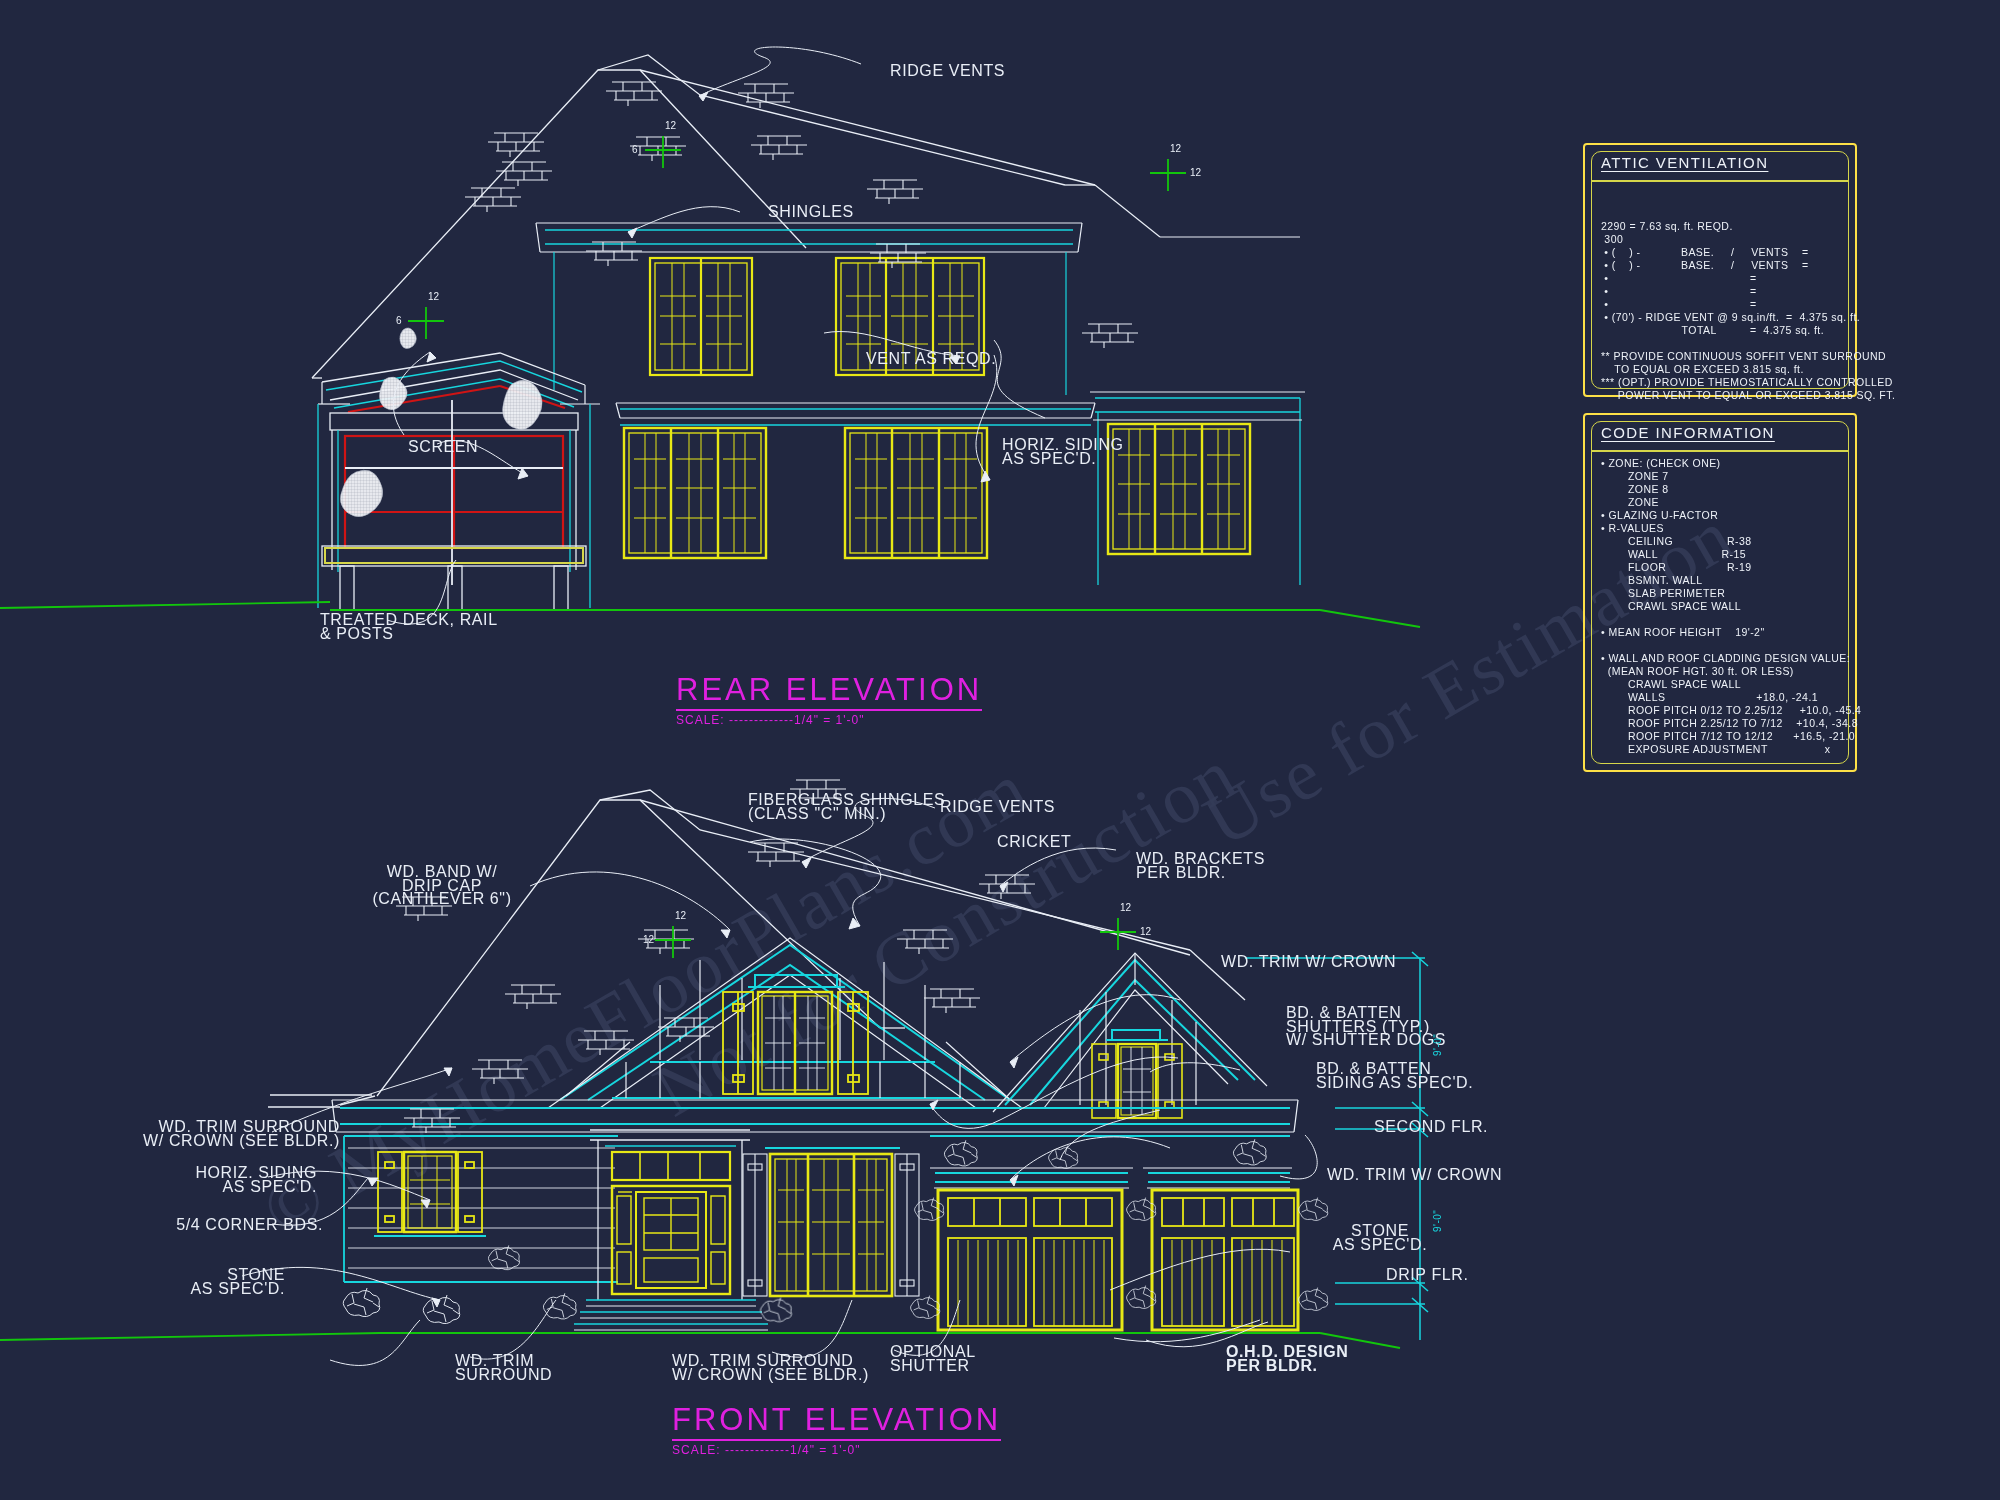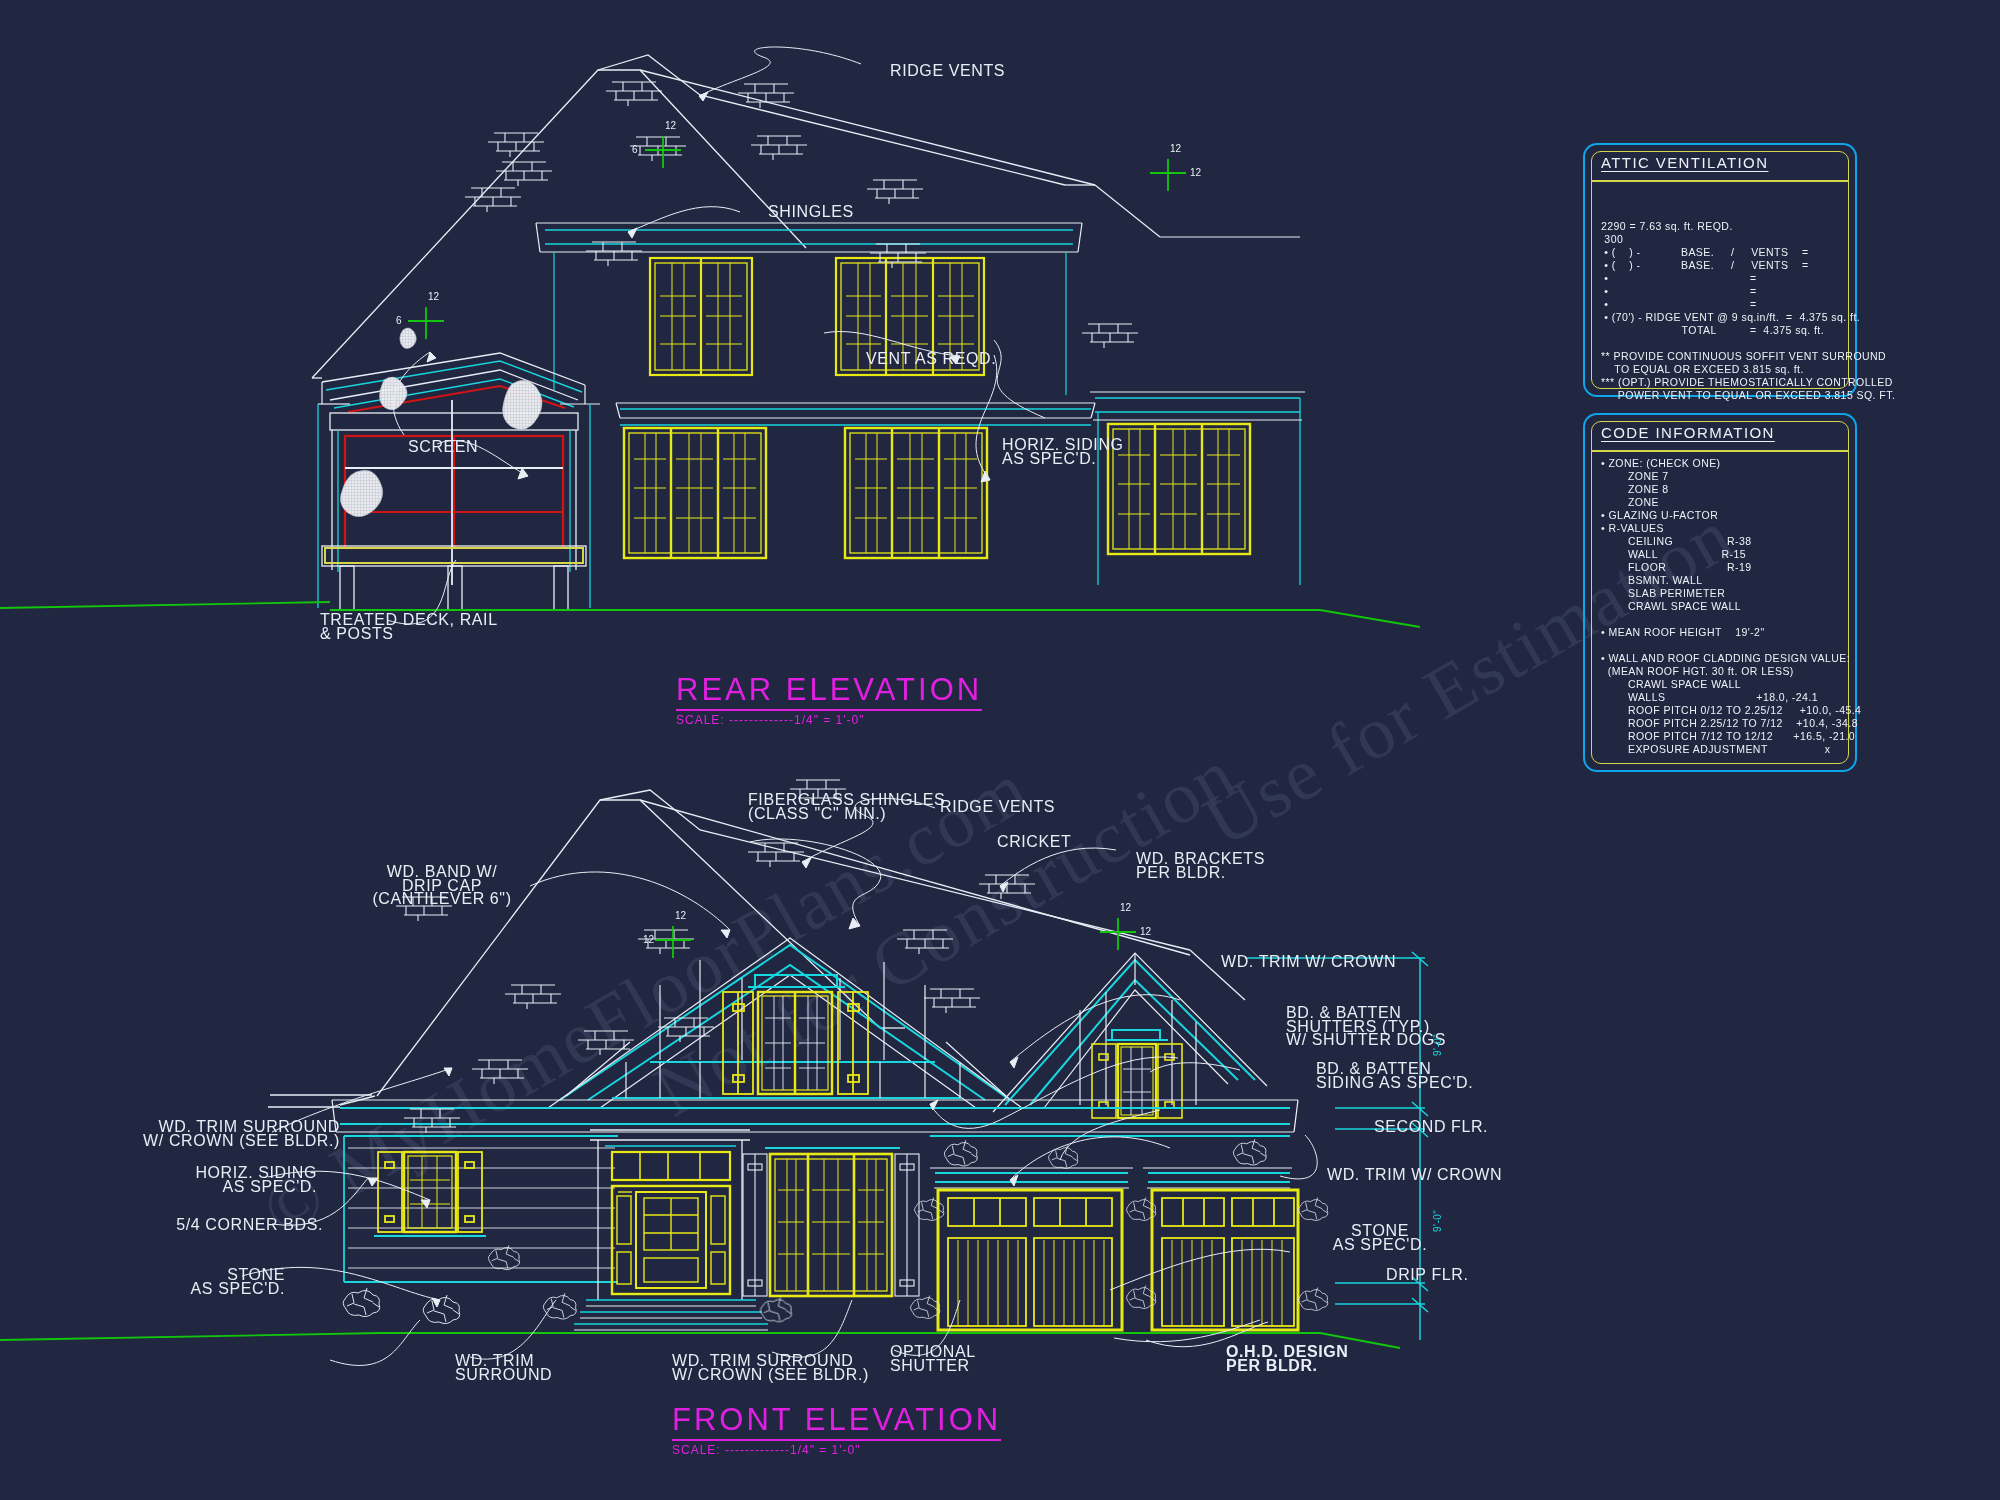--- a/index.html
+++ b/index.html
@@ -22,21 +22,21 @@
   .note.r{text-align:right;}
   .note.c{text-align:center;}
   .title{
     position:absolute;color:#e020e0;letter-spacing:3px;white-space:nowrap;
     font-family:"Liberation Sans",sans-serif;
   }
   .title .big{font-size:31px;display:block;}
   .title .rule{height:2px;background:#e020e0;margin-top:1px;}
   .title .scale{font-size:12px;display:block;margin-top:2px;letter-spacing:1px;}
   .box{
-    position:absolute;border:2px solid #0ea5e9;border-radius:14px;background:transparent;
+    position:absolute;border:2px solid #fde047;border-radius:4px;background:transparent;
   }
   .box .inner{
     position:absolute;left:6px;top:6px;right:6px;bottom:6px;
     border:1.5px solid #d6d64a;border-radius:10px;
   }
   .box h3{
     margin:0;position:absolute;left:16px;top:9px;color:#eef2f8;
     font-size:15px;letter-spacing:1.4px;font-weight:normal;
     text-decoration:underline;text-underline-offset:3px;
   }

